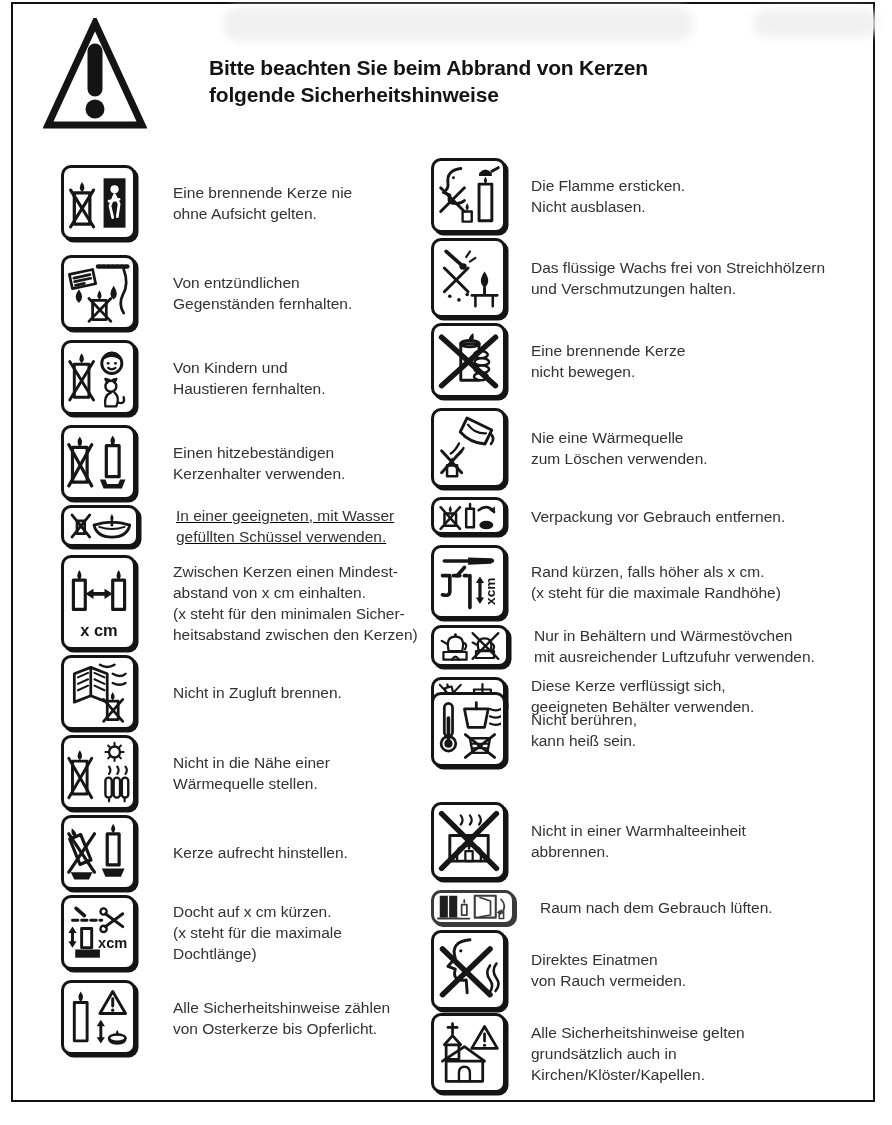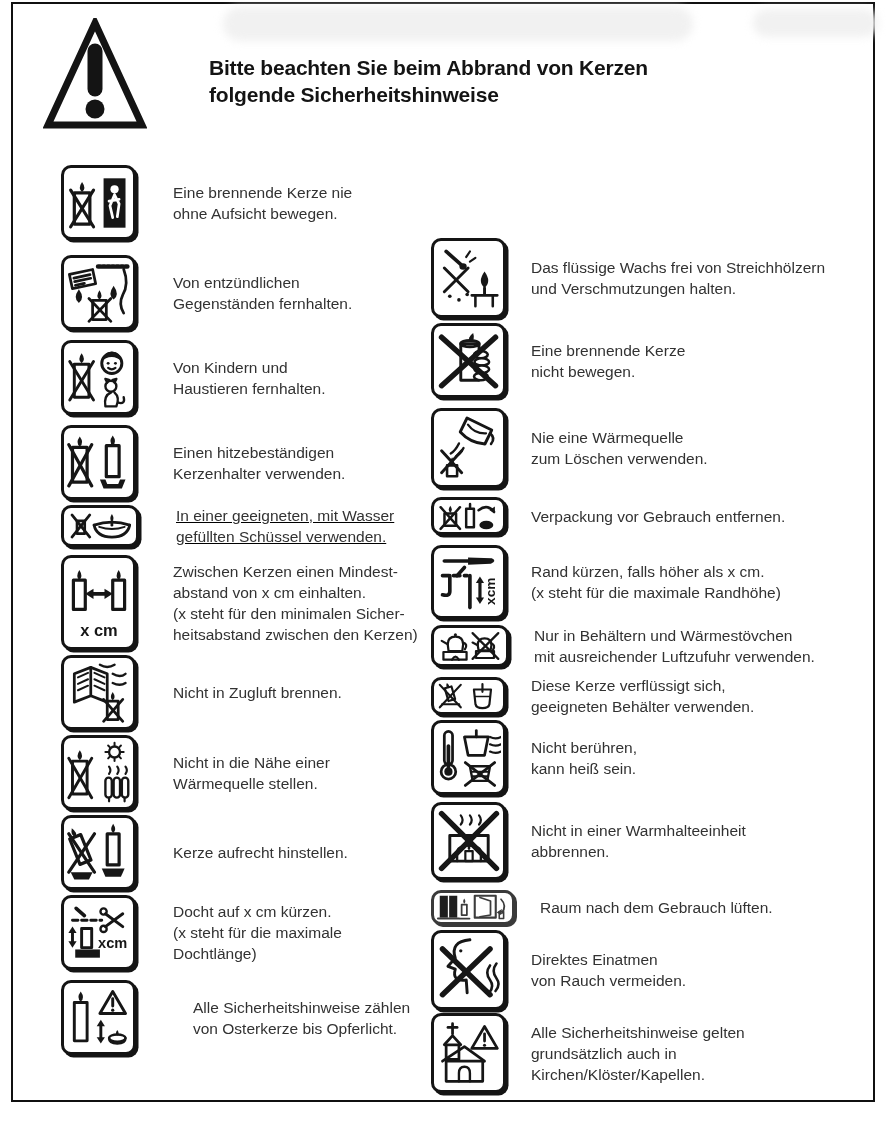--- a/index.html
+++ b/index.html
@@ -57,21 +57,21 @@
         <path d="M16.5 12 q5 7 0 11 q-5 -4 0 -11" fill="#161616" stroke="none"></path>
         <line x1="4" y1="21" x2="29" y2="61"></line>
           <line x1="29" y1="21" x2="4" y2="61"></line>
         <rect x="40" y="8" width="24" height="54" fill="#161616" stroke="none"></rect>
         <circle cx="52" cy="20" r="4.5" fill="#ffffff" stroke="none"></circle>
         <path d="M52 26 l-5 12 l3 13 M52 26 l5 10 l-2 14 M46 33 l11 -2" stroke="#ffffff" stroke-width="3"></path>
       </svg>
     </span>
     <span class="txt">
       <div>Eine brennende Kerze nie</div>
-      <div>ohne Aufsicht bewegen.</div>
+      <div>ohne Aufsicht gelten.</div>
     </span>
   </div>
 
   <div class="row l" style="top:251px;">
     <span class="ico" style="width:75px;height:75px;">
       <svg width="64" height="64" viewBox="0 0 70 70" stroke="#161616" fill="none" stroke-width="3" stroke-linecap="round" stroke-linejoin="round">
         <line x1="34" y1="6" x2="66" y2="6" stroke-width="5" stroke-dasharray="2.5 2.5"></line>
         <path d="M62 9 q6 16 -1 28 q-5 10 1 20"></path>
         <g transform="rotate(-12 16 20)">
             <rect x="4" y="12" width="26" height="16"></rect>
@@ -253,21 +253,21 @@
         <text x="50" y="51" font-size="16" font-weight="bold" text-anchor="middle" fill="#161616" stroke="none">xcm</text>
       </svg>
     </span>
     <span class="txt">
       <div>Docht auf x cm kürzen.</div>
       <div>(x steht für die maximale</div>
       <div>Dochtlänge)</div>
     </span>
   </div>
 
-  <div class="row l" style="top:976px;gap:20px;">
+  <div class="row l" style="top:976px;">
     <span class="ico" style="width:75px;height:75px;">
       <svg width="64" height="64" viewBox="0 0 70 70" stroke="#161616" fill="none" stroke-width="3.2" stroke-linecap="round" stroke-linejoin="round">
         <rect x="8" y="18" width="14" height="42"></rect>
         <path d="M15 6 q5 7 0 11 q-5 -4 0 -11" fill="#161616" stroke="none"></path>
         <path d="M50 6 L64 30 H36 Z"></path>
         <line x1="50" y1="14" x2="50" y2="22"></line>
         <circle cx="50" cy="26.5" r="1.8" fill="#161616" stroke="none"></circle>
         <line x1="37" y1="42" x2="37" y2="58"></line>
         <path d="M37 37 l-4.5 7 h9 z" fill="#161616" stroke="none"></path>
         <path d="M37 63 l-4.5 -7 h9 z" fill="#161616" stroke="none"></path>
@@ -275,20 +275,40 @@
         <path d="M46 57 q0 6 9 6 q9 0 9 -6" stroke-width="2.6"></path>
         <path d="M55 48 q3 4 0 6.5 q-3 -2.5 0 -6.5" fill="#161616" stroke="none"></path>
       </svg>
     </span>
     <span class="txt">
       <div>Alle Sicherheitshinweise zählen</div>
       <div>von Osterkerze bis Opferlicht.</div>
     </span>
   </div>
 
+  <div class="row r" style="top:154px;">
+    <span class="ico" style="width:75px;height:75px;">
+      <svg width="64" height="64" viewBox="0 0 70 70" stroke="#161616" fill="none" stroke-width="3.2" stroke-linecap="round" stroke-linejoin="round">
+        <path d="M26 5 q-16 2 -14 16 q1 6 -5 10 l7 3 q-3 9 5 9 q7 1 11 -3"></path>
+        <circle cx="18" cy="15" r="1.6" fill="#161616" stroke="none"></circle>
+        <line x1="4" y1="26" x2="30" y2="52"></line>
+          <line x1="30" y1="26" x2="4" y2="52"></line>
+        <rect x="28" y="52" width="10" height="11" stroke-width="2.6"></rect>
+        <path d="M33 43 q3.5 5 0 8 q-3.5 -3 0 -8" fill="#161616" stroke="none"></path>
+        <rect x="46" y="22" width="14" height="40"></rect>
+        <path d="M46 10 q7 -8 14 0 v3 h-14 z" fill="#161616" stroke="none"></path>
+        <line x1="60" y1="8" x2="67" y2="4"></line>
+        <path d="M53 14 q3.5 5 0 7.5 q-3.5 -2.5 0 -7.5" fill="#161616" stroke="none"></path>
+      </svg>
+    </span>
+    <span class="txt">
+      <div>Die Flamme ersticken.</div>
+      <div>Nicht ausblasen.</div>
+    </span>
+  </div>
 
   <div class="row r" style="top:234px;">
     <span class="ico" style="width:75px;height:80px;">
       <svg width="64" height="68" viewBox="0 0 70 74" stroke="#161616" fill="none" stroke-width="3.2" stroke-linecap="round" stroke-linejoin="round">
         <line x1="10" y1="8" x2="26" y2="22" stroke-width="4"></line>
         <ellipse cx="28.5" cy="24.5" rx="4" ry="3.5" fill="#161616" stroke="none"></ellipse>
         <line x1="32" y1="14" x2="36" y2="8" stroke-width="2.4"></line>
           <line x1="36" y1="19" x2="42" y2="15" stroke-width="2.4"></line>
         <line x1="8" y1="26" x2="34" y2="52"></line>
           <line x1="34" y1="26" x2="8" y2="52"></line>
@@ -422,21 +442,21 @@
         <line x1="57" y1="4" x2="57" y2="14"></line>
         <line x1="48" y1="20" x2="66" y2="20" stroke-width="2.2"></line>
       </svg>
     </span>
     <span class="txt">
       <div>Diese Kerze verflüssigt sich,</div>
       <div>geeigneten Behälter verwenden.</div>
     </span>
   </div>
 
-  <div class="row r" style="top:716px;justify-content:flex-end;">
+  <div class="row r" style="top:688px;justify-content:flex-end;">
     <span class="ico" style="width:75px;height:75px;">
       <svg width="64" height="64" viewBox="0 0 70 70" stroke="#161616" fill="none" stroke-width="3" stroke-linecap="round" stroke-linejoin="round">
         <rect x="8" y="6" width="9" height="36" rx="4.5"></rect>
         <circle cx="12.5" cy="50" r="8"></circle>
         <circle cx="12.5" cy="50" r="4.5" fill="#161616" stroke="none"></circle>
         <line x1="12.5" y1="47" x2="12.5" y2="22" stroke-width="4"></line>
         <path d="M30 12 h26 l-4 20 h-18 z"></path>
         <line x1="43" y1="5" x2="43" y2="12"></line>
         <path d="M58 12 q6 3 12 0 M58 20 q6 3 12 0 M58 28 q6 3 12 0" stroke-width="2.4"></path>
         <path d="M36 44 h22 l-3 16 h-16 z" stroke-width="2.6"></path>

